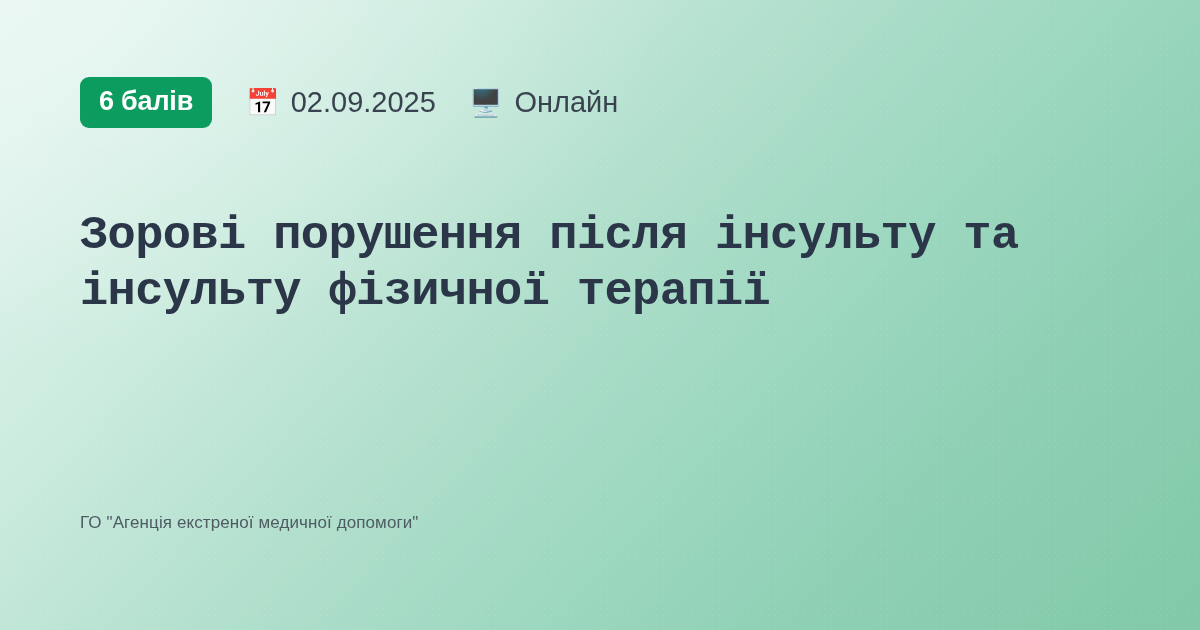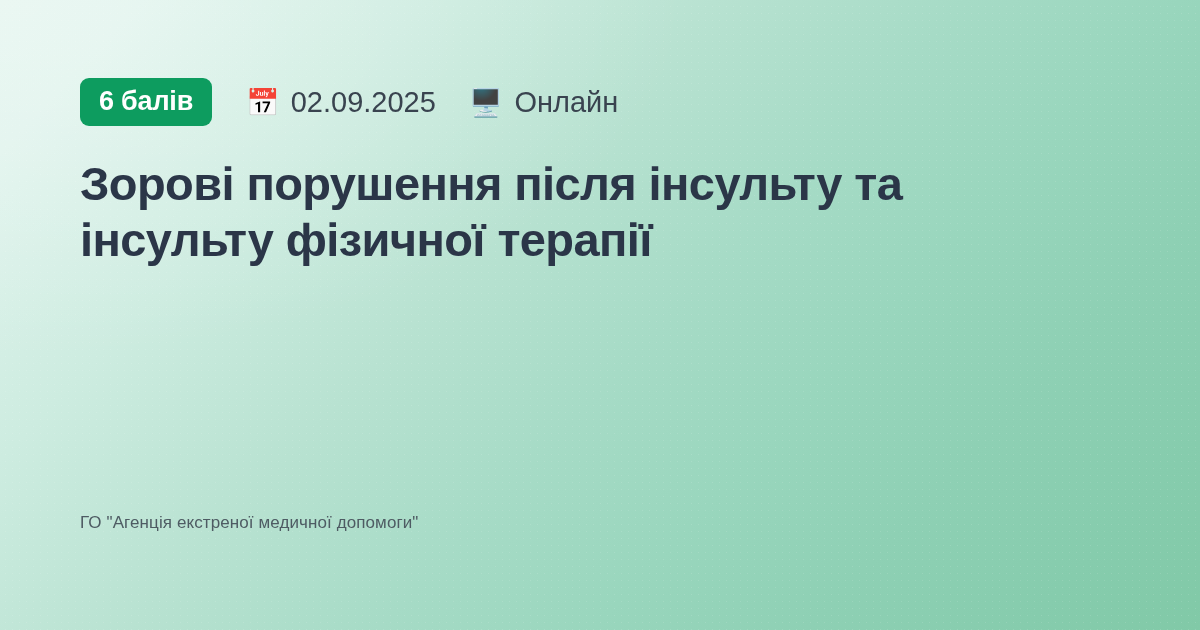--- a/index.html
+++ b/index.html
@@ -62,20 +62,21 @@
     height: 100%;
     box-sizing: border-box;
     padding: 78px 80px 34px 80px;
     display: flex;
     flex-direction: column;
   }
 
   
   .meta-row {
     display: flex;
+    align-items: center;
     gap: 34px;
     height: 48px;
   }
 
   .badge {
     display: inline-flex;
     align-items: center;
     justify-content: center;
     background: #0d9c5f;
     color: #ffffff;
@@ -101,22 +102,23 @@
 
   .meta-icon {
     font-size: 27px;
     line-height: 1;
     display: inline-block;
     transform: translateY(1px);
   }
 
   
   .title-wrap {
-    margin-top: 30px;
+    margin-top: 82px;
     flex: 1 1 auto;
+    font-family: Liberation Mono, monospace;
   }
 
   .title {
     margin: 0;
     color: #2b3648;
     font-size: 47px;
     font-weight: 700;
     line-height: 1.20;
     letter-spacing: -0.6px;
     max-width: 1010px;

